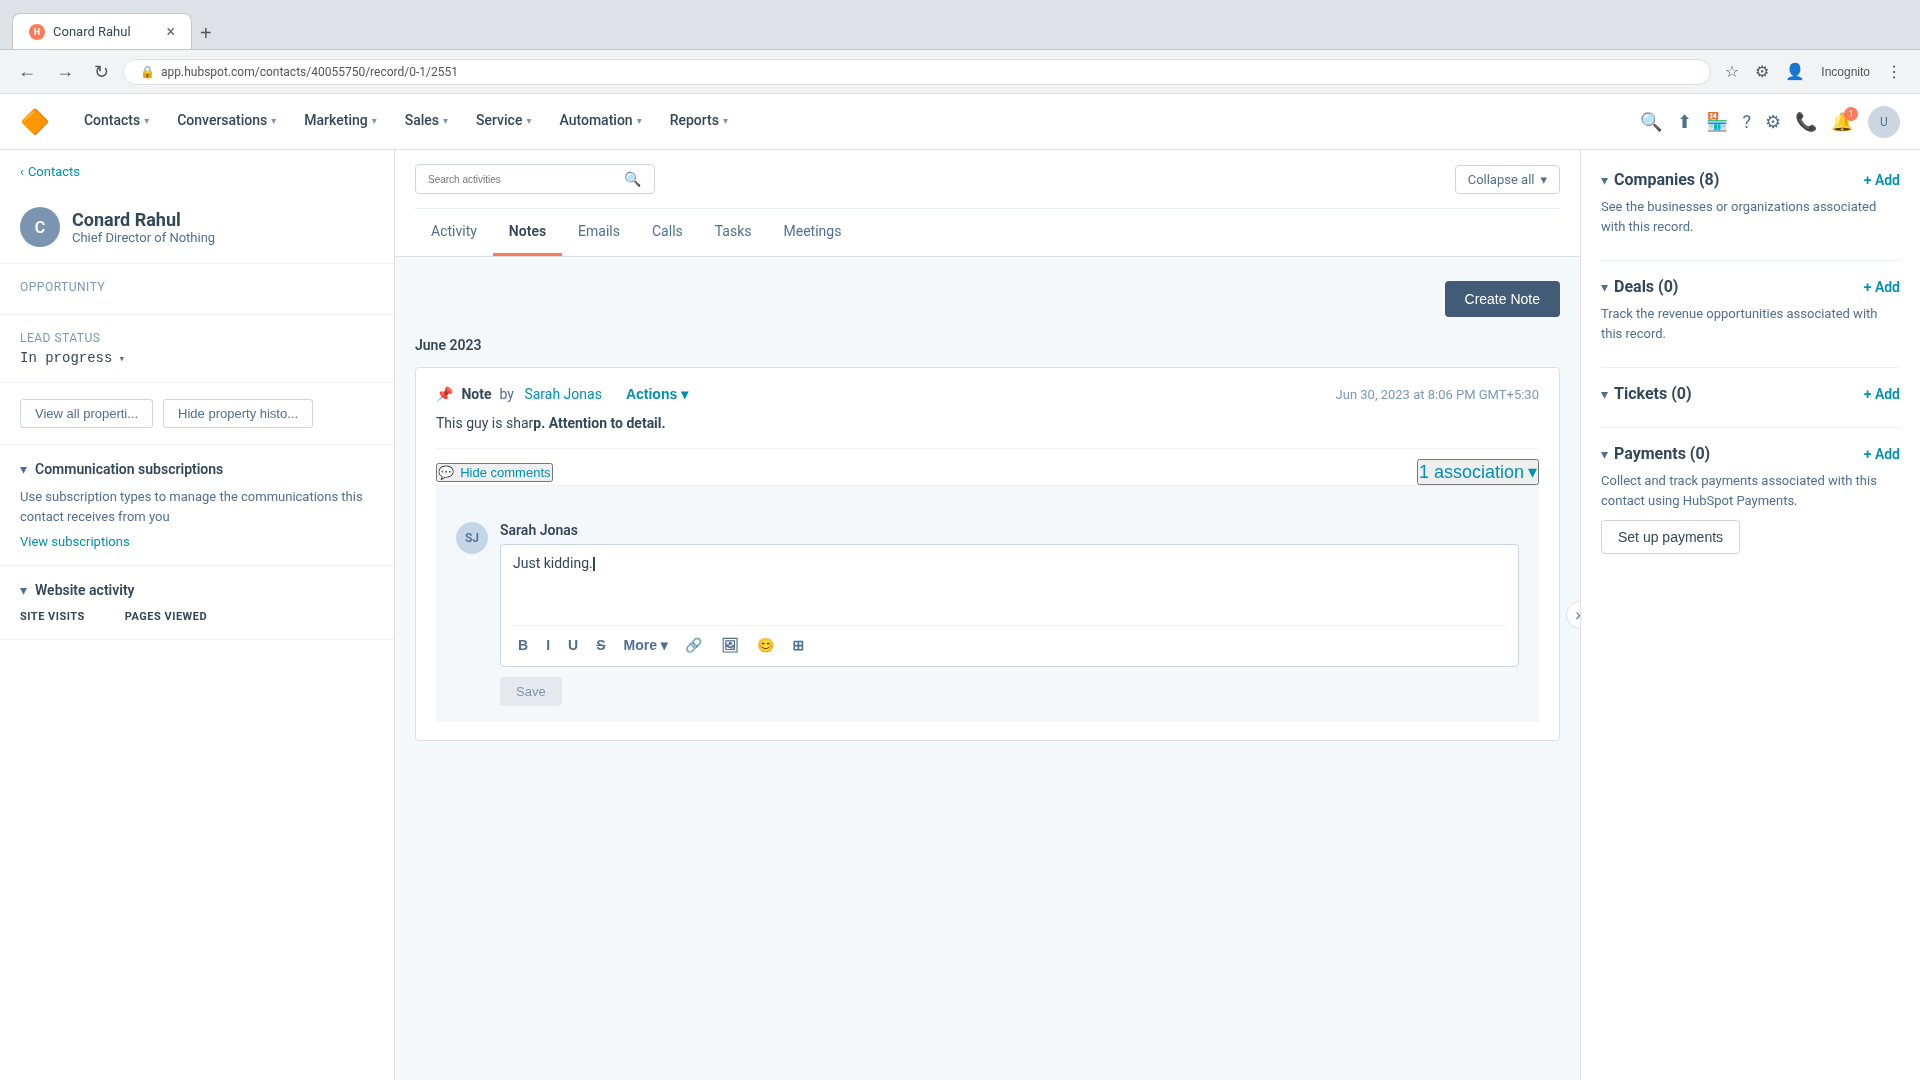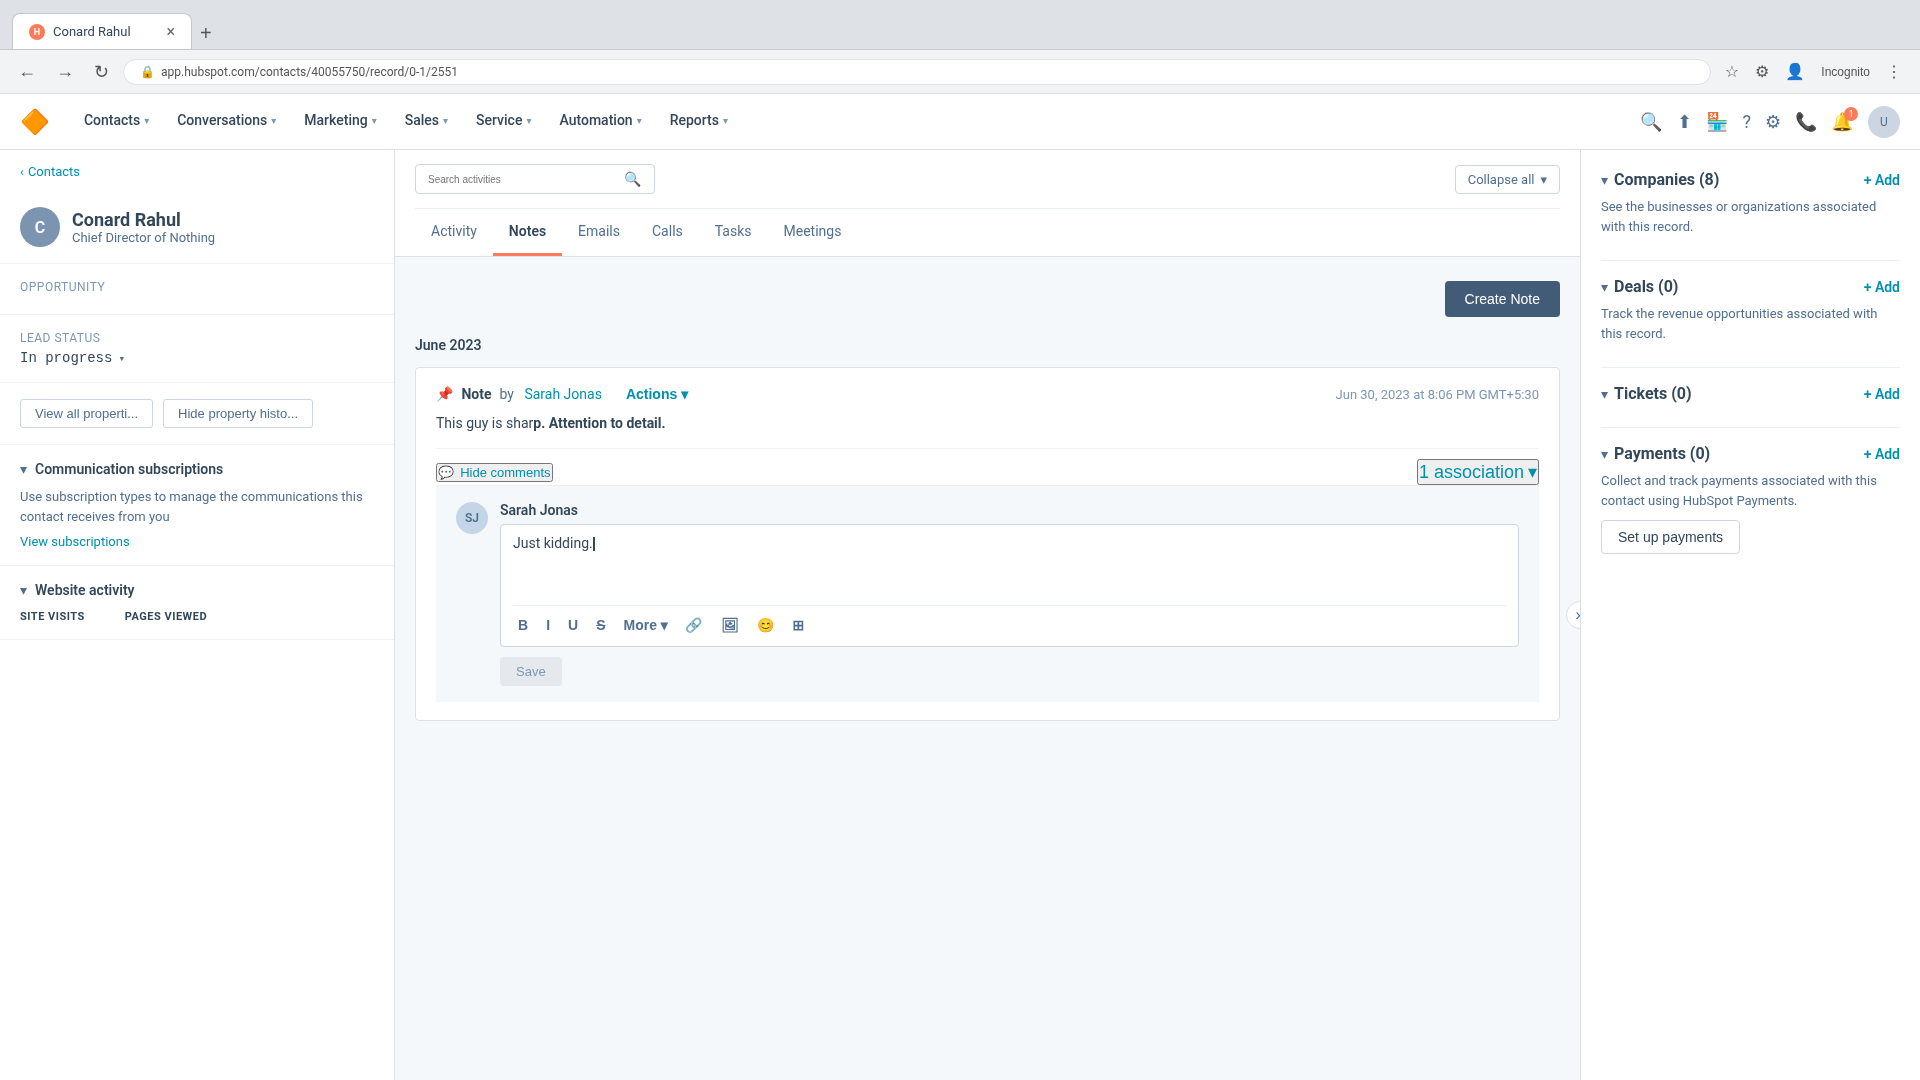--- a/index.html
+++ b/index.html
@@ -79,21 +79,21 @@
     .actions-btn { background: none; border: none; cursor: pointer; color: #0091ae; font-size: 14px; font-weight: 600; display: flex; align-items: center; gap: 4px; margin-left: 16px; }
     .note-timestamp { margin-left: auto; font-size: 13px; color: #7c98b6; }
     .note-body { font-size: 14px; color: #33475b; line-height: 1.6; margin-bottom: 14px; }
     .note-body strong { font-weight: 700; }
     .note-footer { display: flex; align-items: center; justify-content: space-between; padding-top: 10px; border-top: 1px solid #f0f3f5; }
     .hide-comments-btn { color: #0091ae; font-size: 13px; cursor: pointer; display: flex; align-items: center; gap: 6px; }
     .association-btn { color: #0091ae; font-size: 18px; cursor: pointer; display: flex; align-items: center; gap: 4px; }
 
     
     .comment-section { background: #f5f8fa; border-top: 1px solid #eaf0f6; padding: 16px 20px; }
-    .commenter-row { display: flex; gap: 12px; align-items: flex-start; }
+    .commenter-row { display: flex; gap: 12px; align-items: flex-start; margin-top: 20px; }
     .commenter-avatar { width: 32px; height: 32px; background: #c5d5e8; border-radius: 50%; flex-shrink: 0; display: flex; align-items: center; justify-content: center; color: #516f90; font-size: 12px; font-weight: 600; }
     .commenter-name { font-size: 14px; font-weight: 600; color: #33475b; margin-bottom: 6px; }
     .comment-editor { background: #fff; border: 1px solid #cbd6e2; border-radius: 4px; padding: 10px 12px; min-height: 100px; position: relative; flex: 1; }
     .comment-text { font-size: 14px; color: #33475b; min-height: 60px; outline: none; }
     .comment-cursor { display: inline-block; width: 2px; height: 14px; background: #33475b; vertical-align: text-bottom; animation: blink 1s step-end infinite; }
     @keyframes blink { 50% { opacity: 0; } }
     .comment-toolbar { display: flex; align-items: center; gap: 8px; margin-top: 10px; padding-top: 8px; border-top: 1px solid #eaf0f6; }
     .format-btn { background: none; border: none; cursor: pointer; color: #516f90; font-size: 14px; padding: 3px 5px; border-radius: 3px; font-weight: 600; }
     .save-comment-btn { margin-top: 10px; background: #e5e8ec; color: #7c98b6; border: none; border-radius: 4px; padding: 7px 16px; cursor: pointer; font-size: 13px; font-weight: 500; }
 

